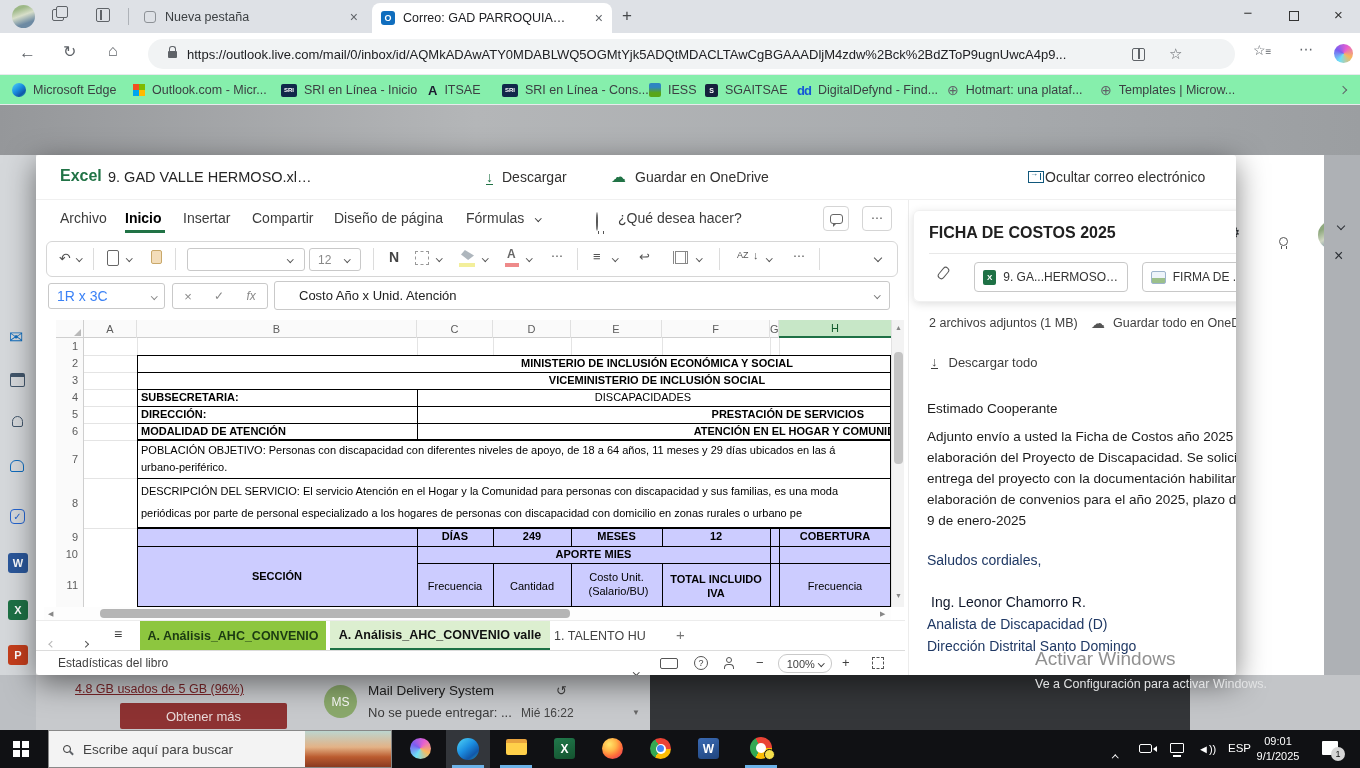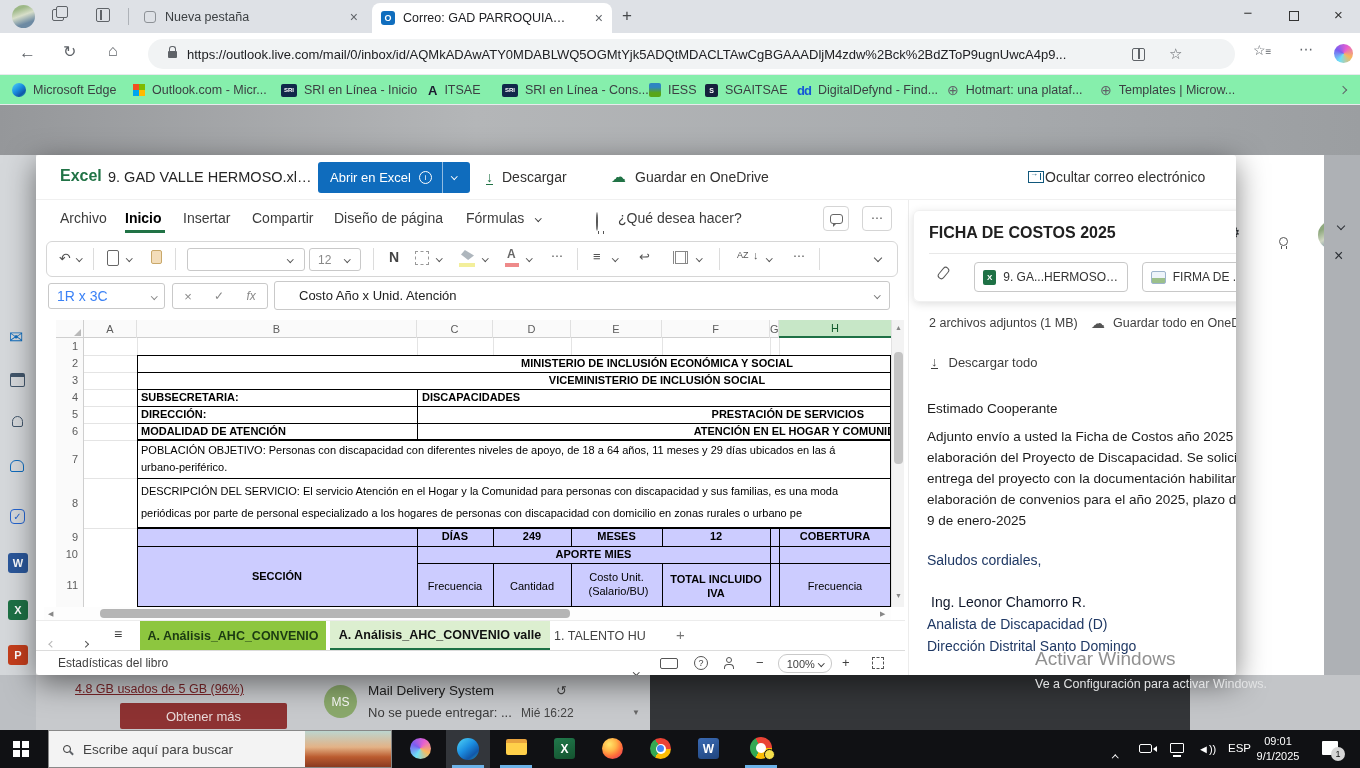--- a/index.html
+++ b/index.html
@@ -179,26 +179,20 @@
     <div class="a" style="left:632px;top:33px;font-size:8px;color:#666">▼</div>
     <div class="a" style="left:650px;top:0;width:540px;height:55px;background:#343639"></div>
     <div class="a" style="left:1190px;top:0;width:170px;height:55px;background:#c3c5c8"></div>
   </div>
 
   <div class="a" style="left:36px;top:155px;width:1200px;height:520px;background:#fff;border-radius:3px;box-shadow:0 8px 30px rgba(0,0,0,.5);overflow:hidden;z-index:10">
 
     <div class="a" style="left:0;top:0;width:1288px;height:45px;border-bottom:1px solid #f0f0f0">
       <div class="a" style="left:24px;top:12px;font-size:16px;font-weight:bold;color:#217346">Excel</div>
       <div class="a ell" style="left:72px;top:14px;font-size:14.5px;color:#262626;width:205px">9. GAD VALLE HERMOSO.xlsm</div>
-      <div class="a f" style="left:282px;top:7px;width:152px;height:31px;background:#0f6cbd;border-radius:3px;color:#fff">
-        <span style="font-size:13px;margin-left:12px">Abrir en Excel</span>
-        <span style="width:13px;height:13px;border:1.2px solid #fff;border-radius:50%;font-size:8px;text-align:center;line-height:12px;margin-left:8px">i</span>
-        <span style="width:1px;height:31px;background:rgba(255,255,255,.55);margin-left:10px"></span>
-        <span class="ch cv chs" style="margin:0 0 2px 9px"></span>
-      </div>
       <div class="a f" style="left:450px;top:11px;height:22px;color:#323130">
         <span style="color:#217346;font-size:14px;border-bottom:1.5px solid #217346;line-height:14px">↓</span>
         <span style="font-size:14px;margin-left:9px">Descargar</span>
       </div>
       <div class="a f" style="left:575px;top:11px;height:22px;color:#323130">
         <span style="color:#217346;font-size:15px">☁</span>
         <span style="font-size:14px;margin-left:9px">Guardar en OneDrive</span>
       </div>
       <div class="a f" style="left:992px;top:11px;height:22px;color:#323130">
         <span style="width:16px;height:12px;border:1.5px solid #11587c;position:relative;display:inline-block">
@@ -341,21 +335,21 @@
         linear-gradient(#000,#000),linear-gradient(#000,#000),linear-gradient(#000,#000),
         linear-gradient(#000,#000),linear-gradient(#000,#000),linear-gradient(#000,#000),
         linear-gradient(#000,#000),linear-gradient(#000,#000);
         background-repeat:no-repeat;
         background-size:1px 79px,1px 79px,1px 79px,1px 18px,1px 18px,1px 18px,1px 44px,1px 44px,1px 44px,754px 1px,475px 1px;
         background-position:279px 0,632px 0,641px 0,355px 0,433px 0,524px 0,355px 35px,433px 35px,524px 35px,0 17px,279px 34px"></div>
 
       <div class="a nw" style="left:366px;top:37px;width:470px;text-align:center;font-size:11px;font-weight:bold;color:#000">MINISTERIO DE INCLUSIÓN ECONÓMICA Y SOCIAL</div>
       <div class="a nw" style="left:366px;top:54px;width:470px;text-align:center;font-size:11px;font-weight:bold;color:#000">VICEMINISTERIO DE INCLUSIÓN SOCIAL</div>
       <div class="a nw" style="left:85px;top:71px;font-size:11px;font-weight:bold">SUBSECRETARIA:</div>
-      <div class="a nw" style="left:366px;top:71px;width:442px;text-align:left;font-size:11px;font-weight:bold">DISCAPACIDADES</div>
+      <div class="a nw" style="left:366px;top:71px;width:442px;text-align:center;font-size:11px;font-weight:normal">DISCAPACIDADES</div>
       <div class="a nw" style="left:85px;top:88px;font-size:11px;font-weight:bold">DIRECCIÓN:</div>
       <div class="a nw" style="left:366px;top:88px;width:442px;text-align:right;font-size:11px;font-weight:bold">PRESTACIÓN DE SERVICIOS</div>
       <div class="a nw" style="left:85px;top:105px;font-size:11px;font-weight:bold">MODALIDAD DE ATENCIÓN</div>
       <div class="a nw" style="left:366px;top:105px;width:489px;text-align:right;font-size:11px;font-weight:bold">ATENCIÓN EN EL HOGAR Y COMUNIDAD</div>
       <div class="a nw" style="left:85px;top:124px;font-size:11px">POBLACIÓN OBJETIVO: Personas con discapacidad con diferentes niveles de apoyo, de 18 a 64 años, 11 meses y 29 días ubicados en las á</div>
       <div class="a nw" style="left:85px;top:141px;font-size:11px">urbano-periférico.</div>
       <div class="a nw" style="left:85px;top:165px;font-size:11px">DESCRIPCIÓN DEL SERVICIO: El servicio Atención en el Hogar y la Comunidad para personas con discapacidad y sus familias, es una moda</div>
       <div class="a nw" style="left:85px;top:187px;font-size:11px">periódicas por parte de personal especializado a los hogares de personas con discapacidad con domicilio en zonas rurales o urbano pe</div>
       <div class="a" style="left:361px;top:210px;width:76px;text-align:center;font-size:11px;font-weight:bold">DÍAS</div>
       <div class="a" style="left:437px;top:210px;width:78px;text-align:center;font-size:11px;font-weight:bold">249</div>

